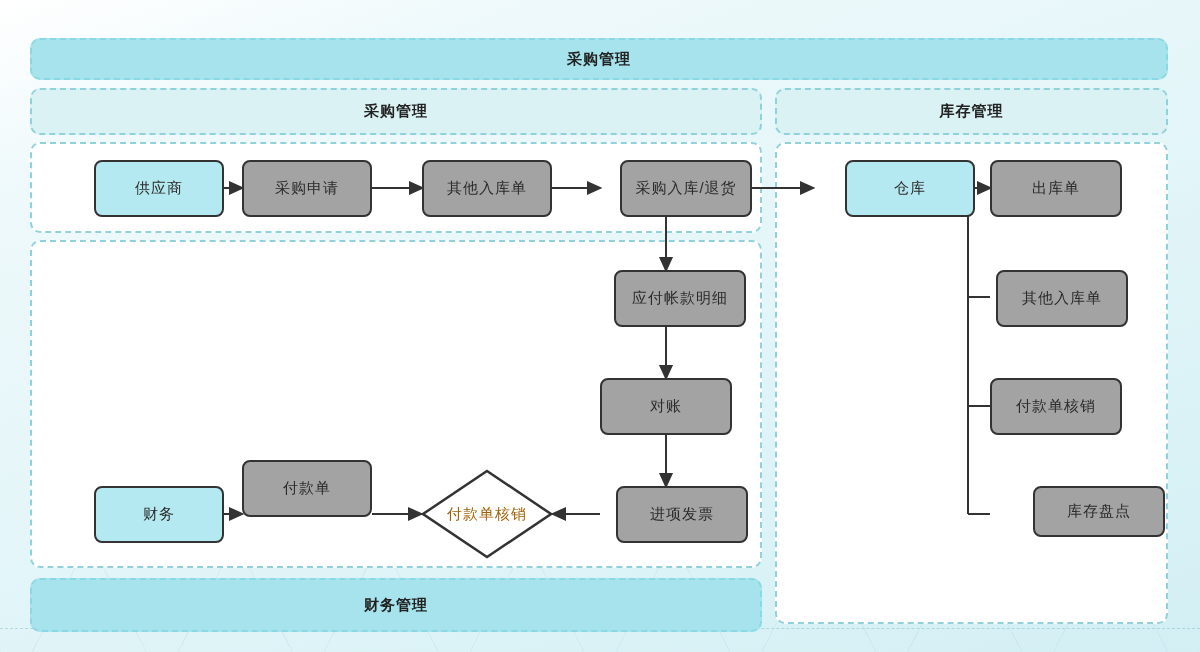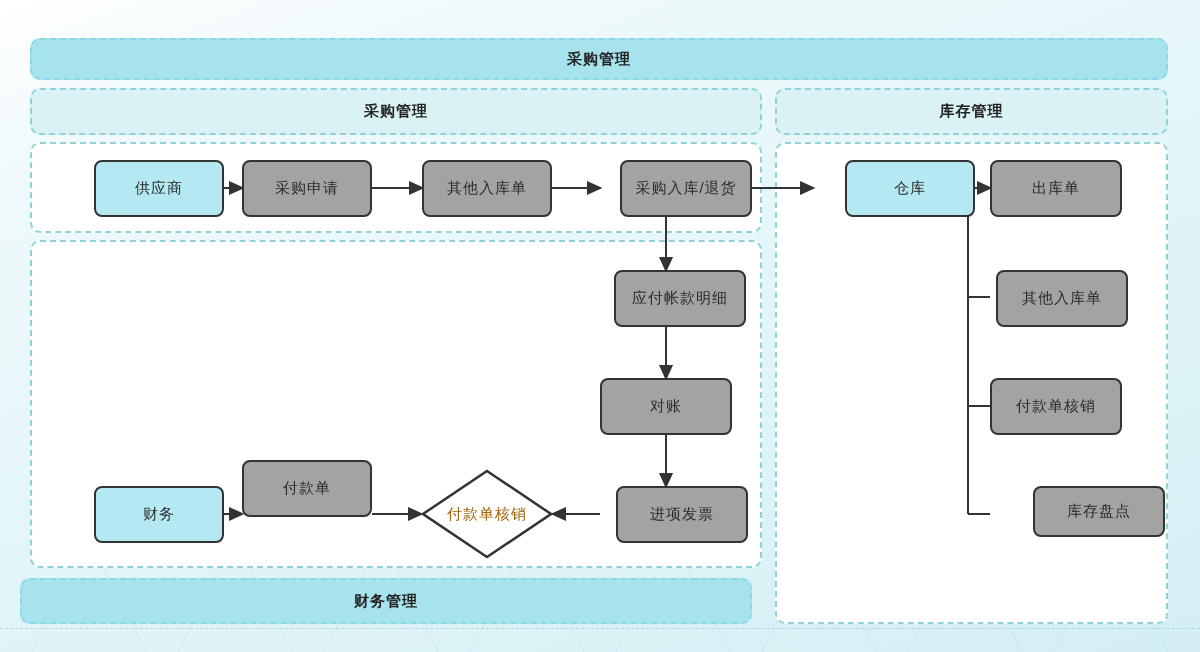--- a/index.html
+++ b/index.html
@@ -76,21 +76,21 @@
     position:relative;z-index:1;
     font-size:15px;font-weight:500;color:#a16207;letter-spacing:1px;
   }
   
   #banner-top        {left:30px;  top:38px;  width:1138px; height:42px;}
   #section-left      {left:30px;  top:88px;  width:732px;  height:47px;}
   #section-right     {left:775px; top:88px;  width:393px;  height:47px;}
   #container-row1    {left:30px;  top:142px; width:732px;  height:91px;}
   #container-lower   {left:30px;  top:240px; width:732px;  height:328px;}
   #container-right   {left:775px; top:142px; width:393px;  height:482px;}
-  #banner-bottom     {left:20px;  top:578px; width:732px;  height:46px;}
+  #banner-bottom     {left:30px;  top:578px; width:732px;  height:54px;}
 
   #node-supplier        {left:62px;  top:160px; width:130px; height:57px;}
   #node-purchase-request{left:242px; top:160px; width:130px; height:57px;}
   #node-purchase-order  {left:422px; top:160px; width:130px; height:57px;}
   #node-purchase-inbound{left:600px; top:160px; width:132px; height:57px;margin-left:20px;}
   #node-warehouse       {left:813px; top:160px; width:130px; height:57px;}
   #node-outbound        {left:990px; top:160px; width:132px; height:57px;}
   #node-other-inbound   {left:990px; top:270px; width:132px; height:57px;margin-left:6px;}
   #node-transfer        {left:990px; top:378px; width:132px; height:57px;}
   #node-stocktake       {left:990px; top:486px; width:132px; height:51px;margin-left:43px;}

